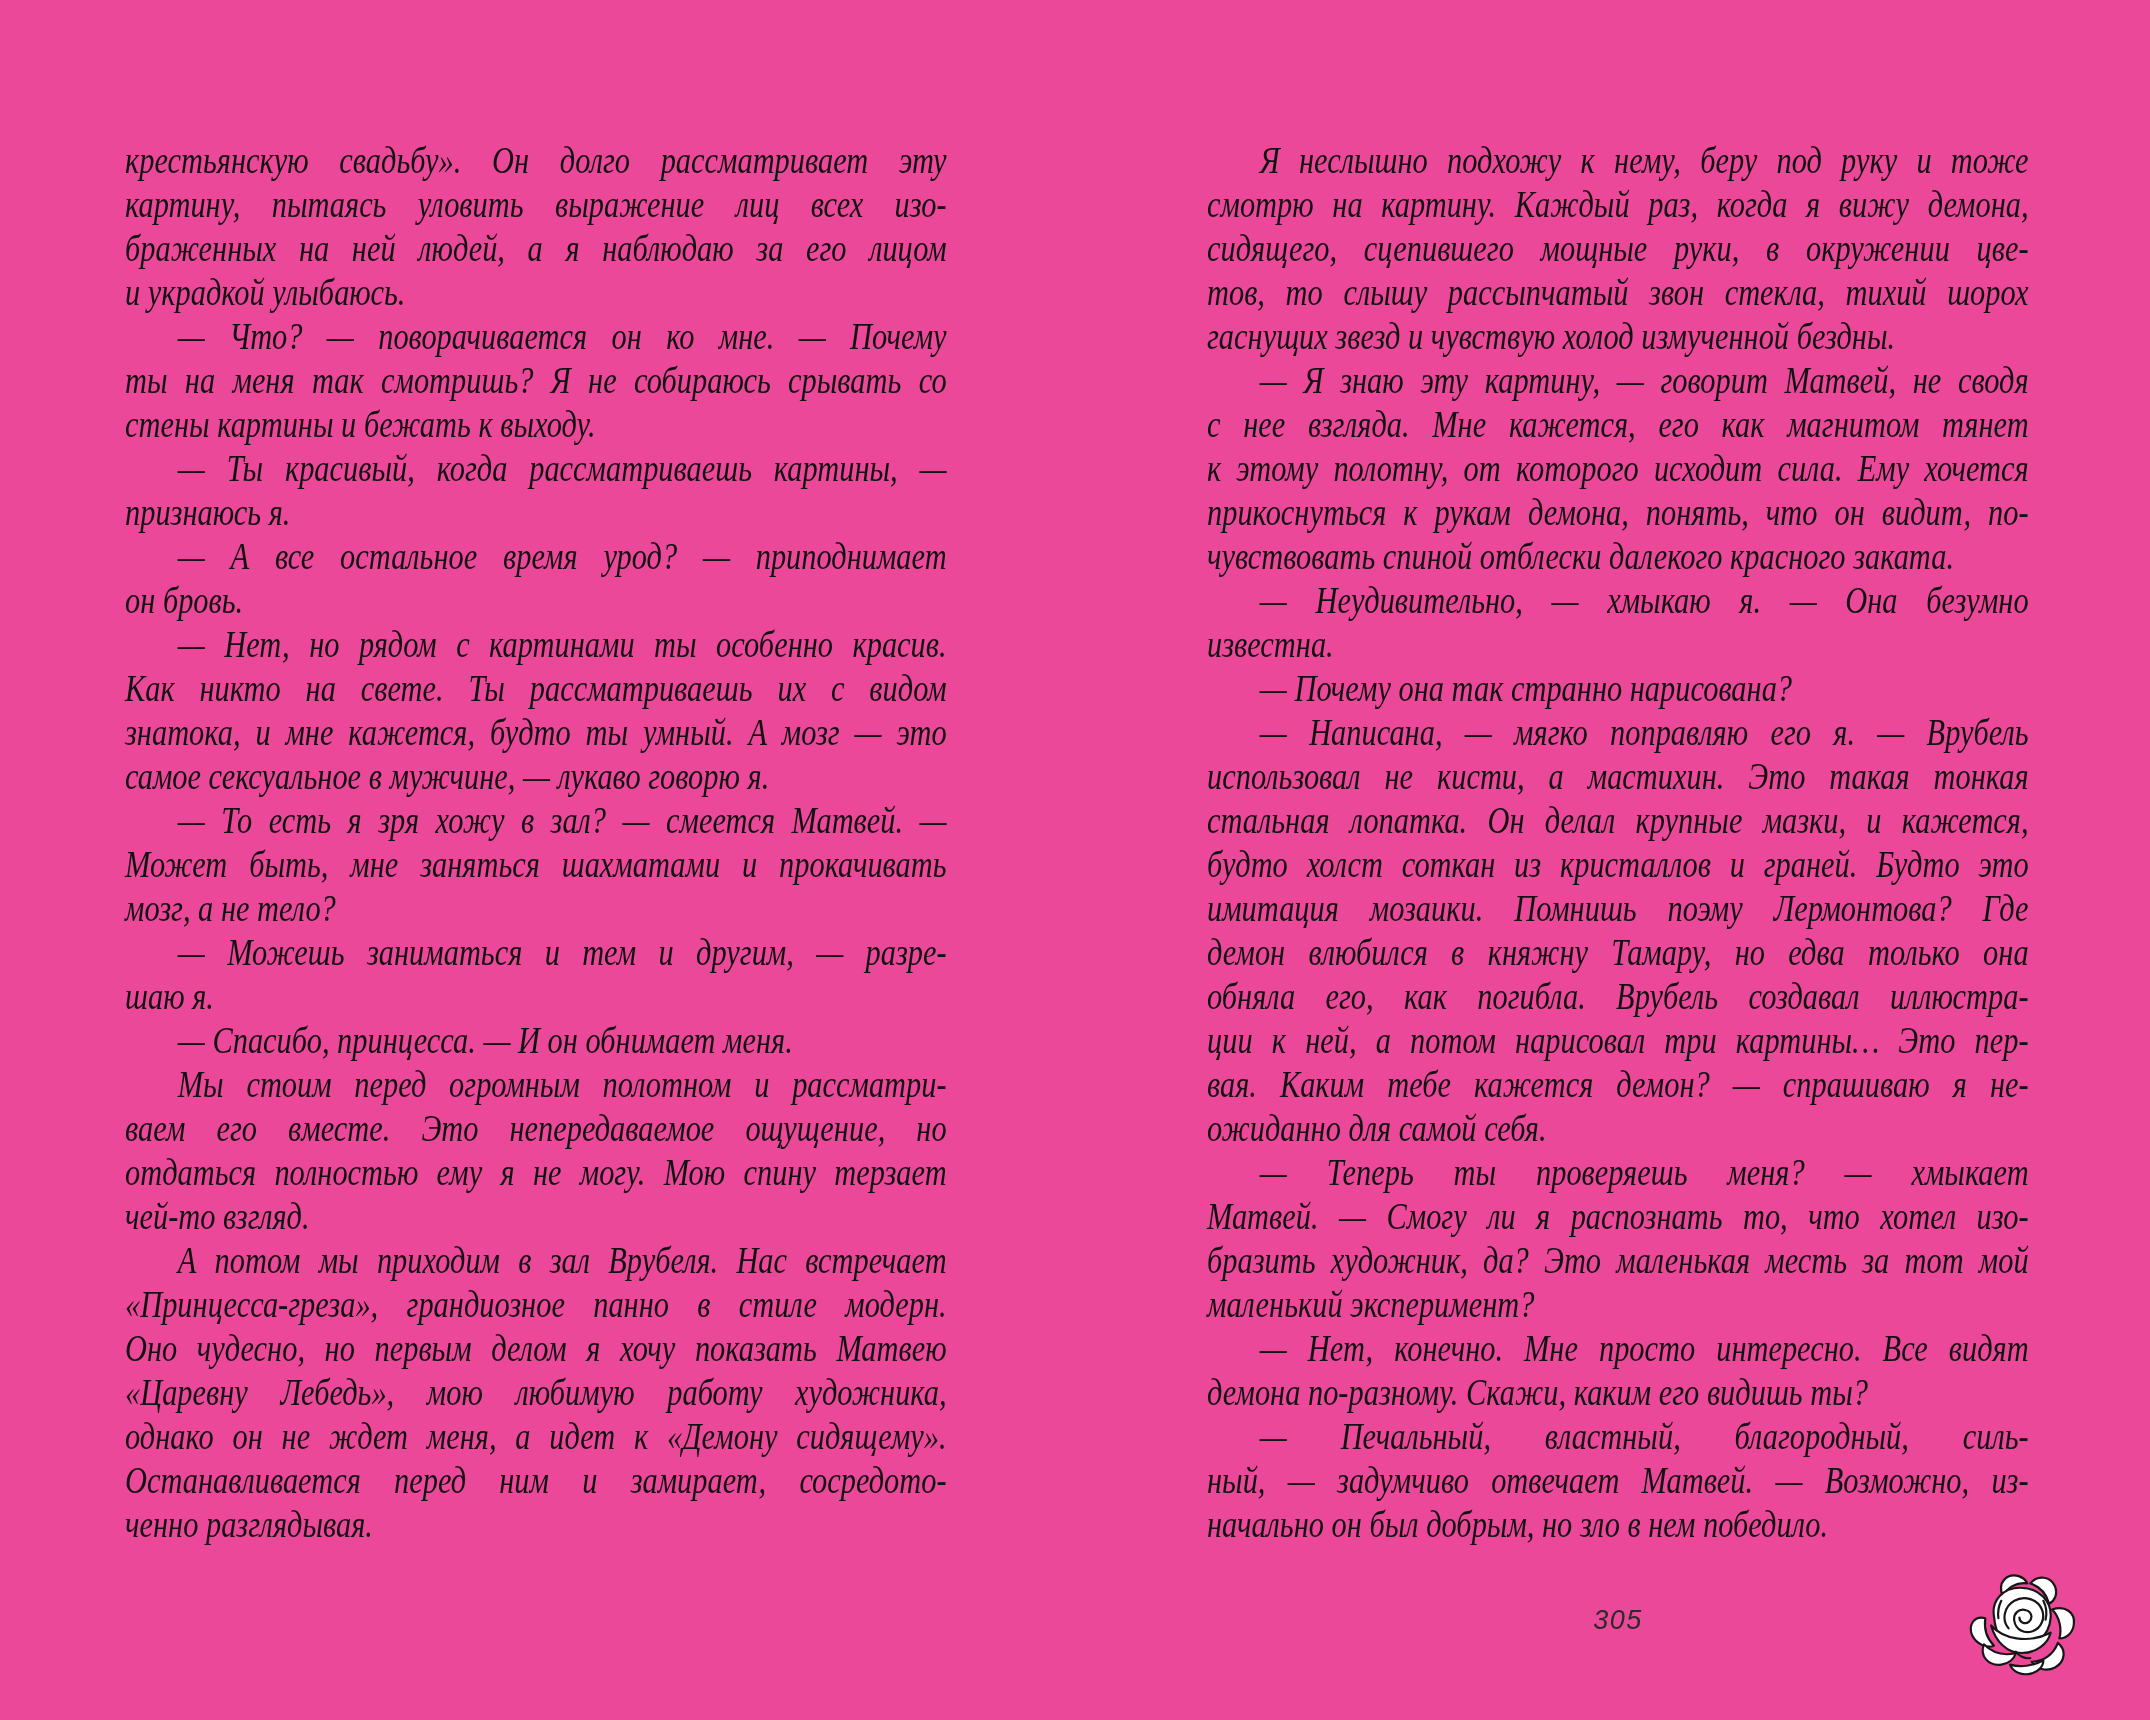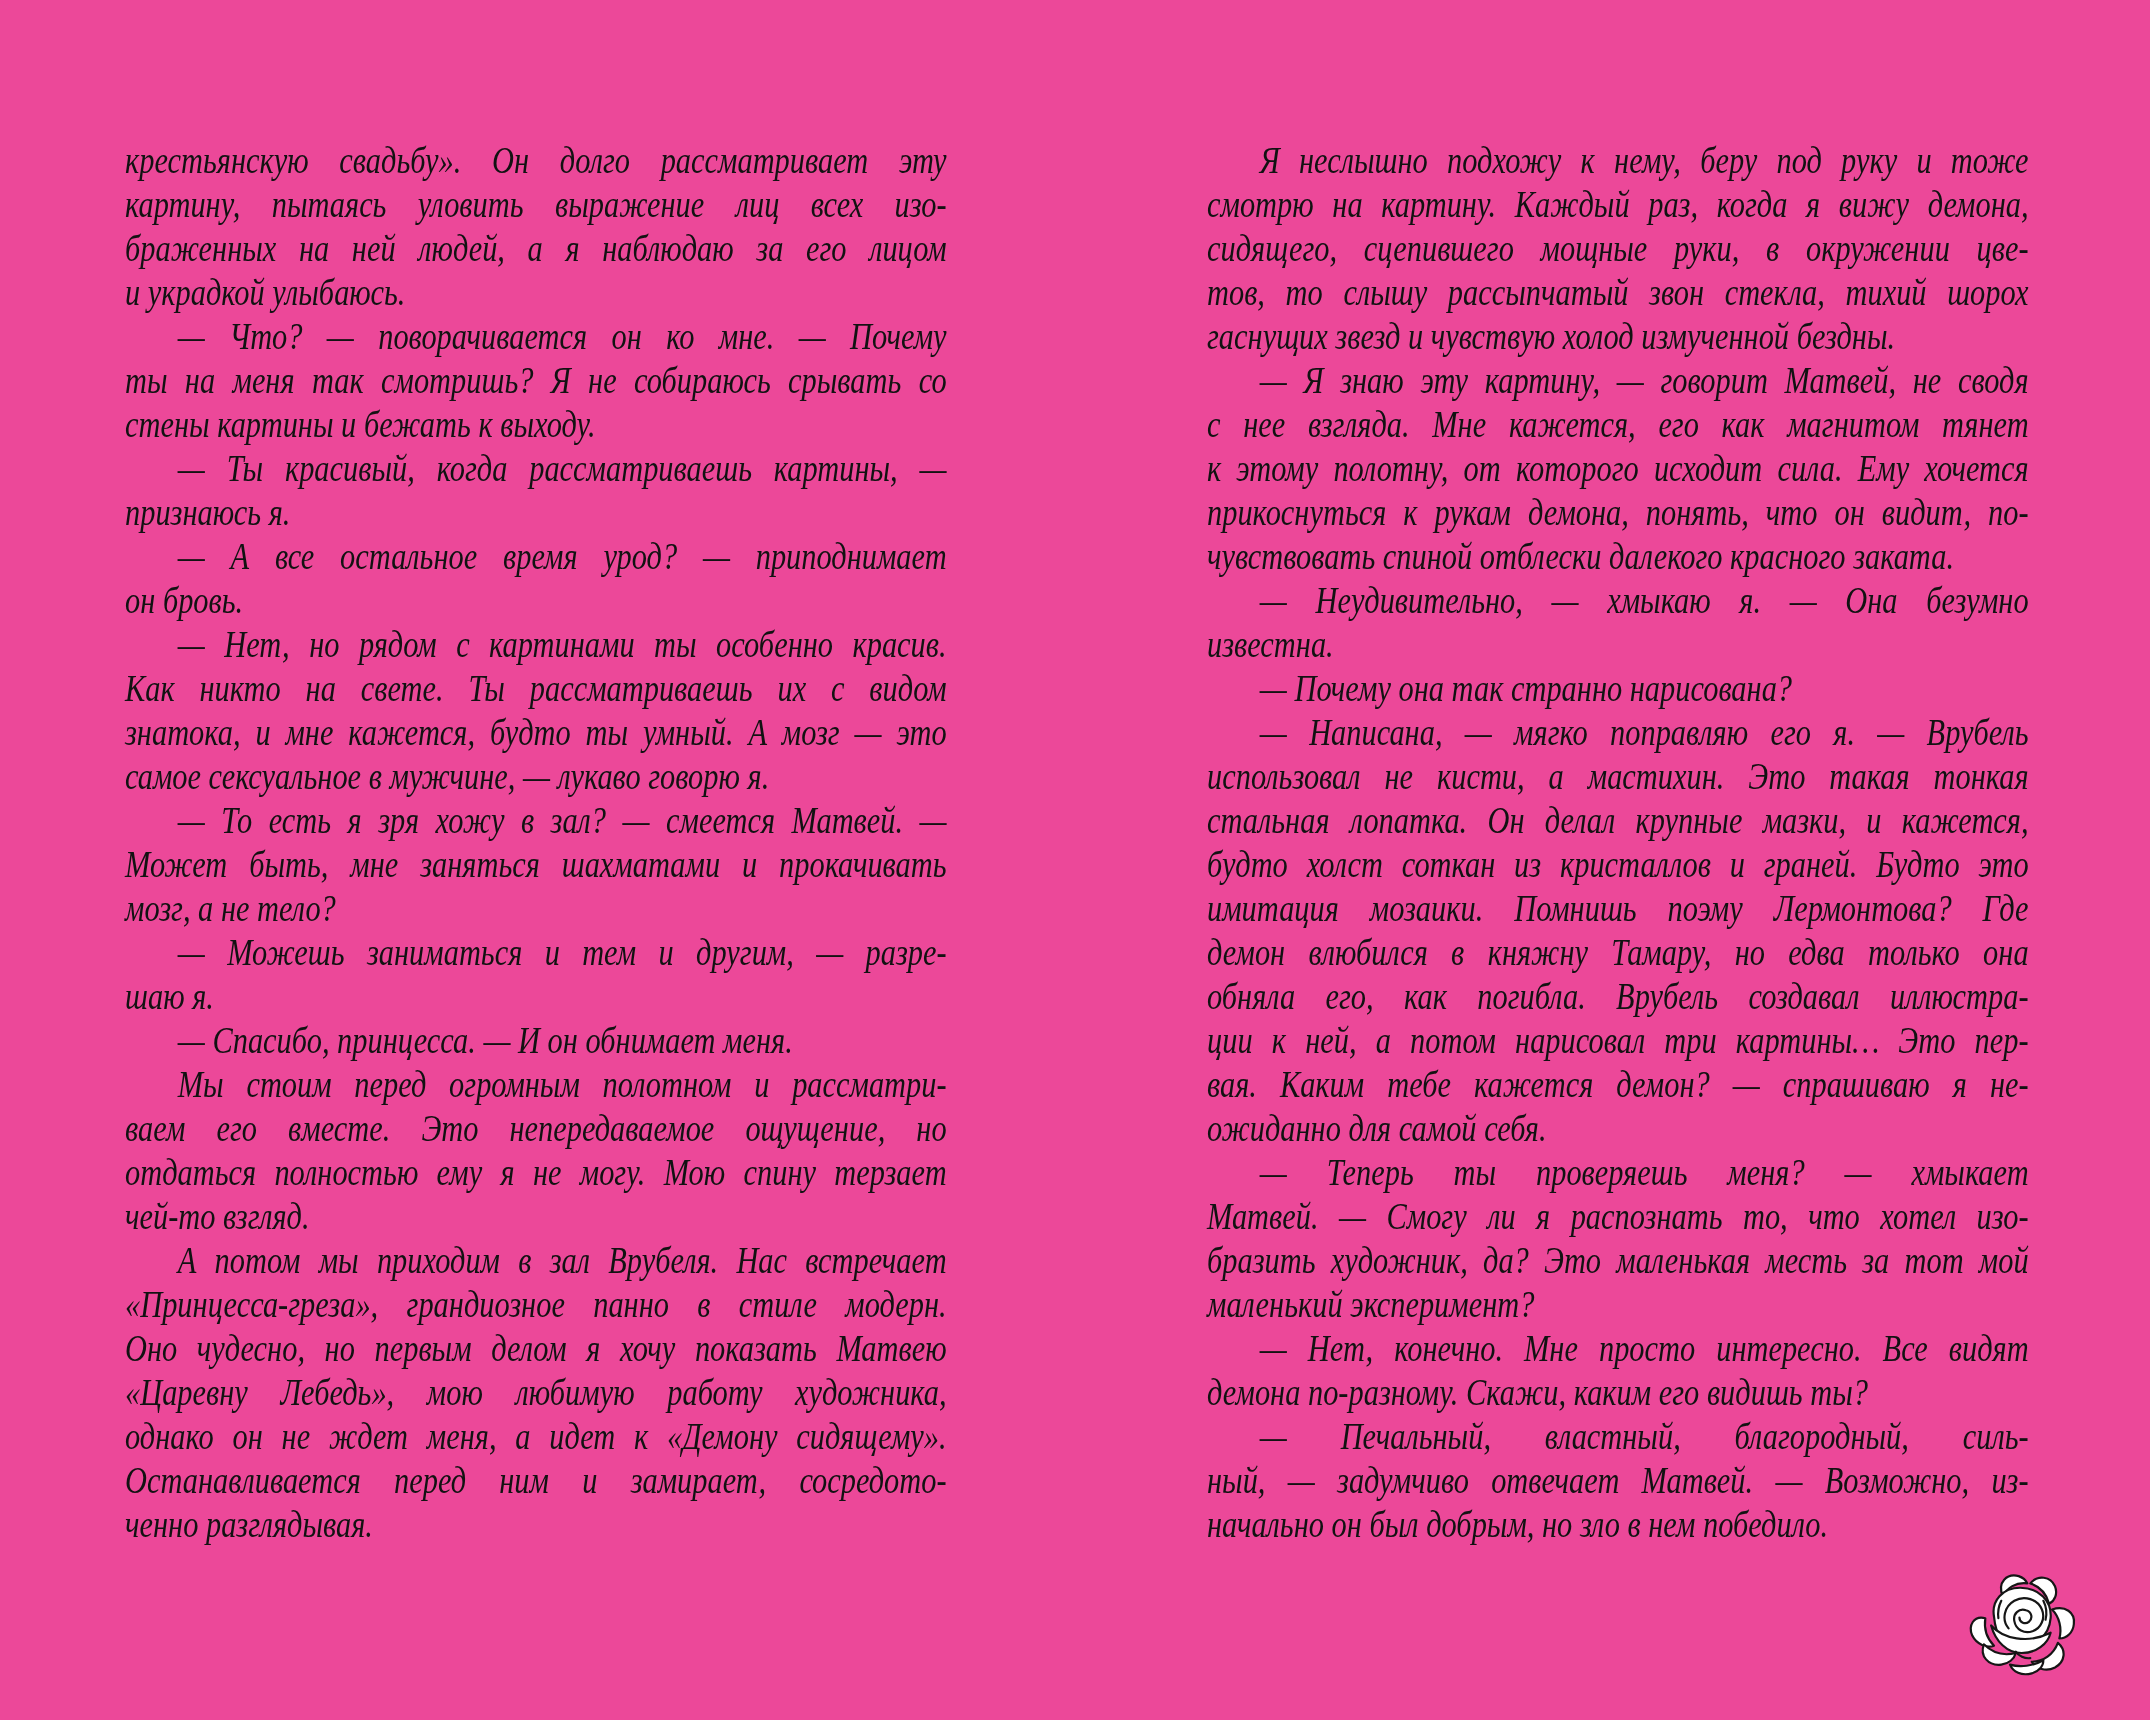--- a/index.html
+++ b/index.html
@@ -163,20 +163,21 @@
         <div class="line last">демона по-разному. Скажи, каким его видишь ты?</div>
       </div>
       <div class="para indent">
         <div class="line">— Печальный, властный, благородный, силь-</div>
         <div class="line">ный, — задумчиво отвечает Матвей. — Возможно, из-</div>
         <div class="line last">начально он был добрым, но зло в нем победило.</div>
       </div>
     </div>
 
 
+  <div class="page-number pn-right">305</div>
 
   <svg class="rose" viewBox="0 0 164 148" xmlns="http://www.w3.org/2000/svg" aria-hidden="true">
     <g fill="#ffffff" stroke="#161616" stroke-width="3" stroke-linejoin="round" stroke-linecap="round">
 
       <path d="M52 36 C44 16 58 4 74 8 C80 10 84 14 86 18 C70 16 58 24 52 36 Z"></path>
       <path d="M90 18 C100 6 118 8 124 22 C128 32 124 42 116 46 C112 32 102 22 90 18 Z"></path>
       <path d="M120 54 C138 48 152 58 150 74 C149 86 140 94 130 94 C134 80 130 64 120 54 Z"></path>
       <path d="M28 66 C12 62 4 76 10 90 C16 102 30 108 40 104 C30 94 26 80 28 66 Z"></path>
       <path d="M26 102 C20 118 32 132 50 130 C60 129 68 122 70 114 C54 118 38 114 26 102 Z"></path>
       <path d="M128 100 C140 110 138 126 124 134 C112 140 98 136 92 126 C108 126 122 116 128 100 Z"></path>

